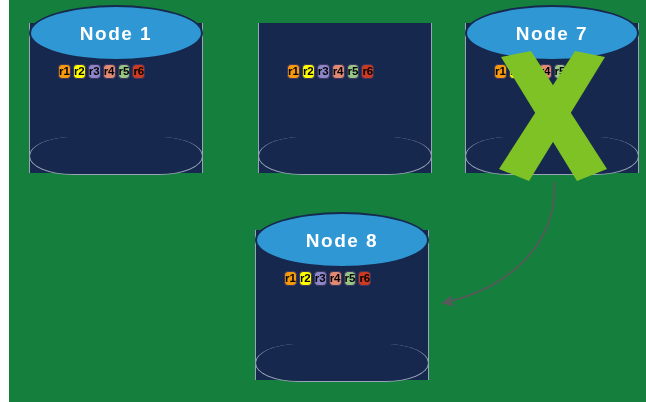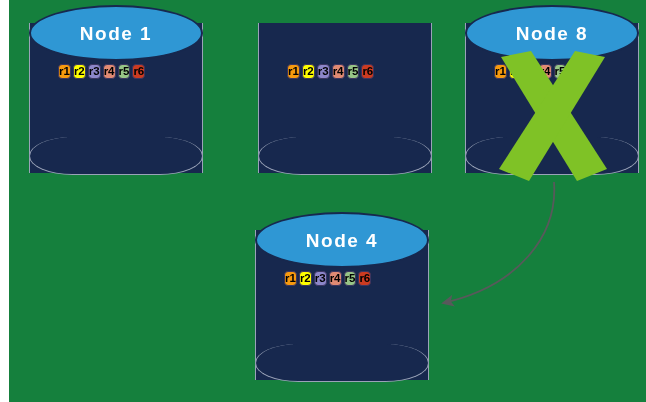--- a/index.html
+++ b/index.html
@@ -146,21 +146,21 @@
       <div class="row" style="background: rgb(224, 138, 115);">r4</div>
       <div class="row" style="background: rgb(151, 197, 134);">r5</div>
       <div class="row" style="background: rgb(204, 59, 33);">r6</div>
     </div>
   </div>
 
   <div class="node" style="left:456px; top:5px;">
     <div class="node-body"></div>
     <div class="node-bottom"></div>
     <div class="node-top">
-      <span class="node-title">Node  8</span>
+      <span class="node-title">Node  7</span>
     </div>
     <div class="rows">
       <div class="row" style="background: rgb(247, 154, 14);">r1</div>
       <div class="row" style="background: rgb(255, 255, 0);">r2</div>
       <div class="row" style="background: rgb(140, 134, 201);">r3</div>
       <div class="row" style="background: rgb(224, 138, 115);">r4</div>
       <div class="row" style="background: rgb(151, 197, 134);">r5</div>
       <div class="row" style="background: rgb(204, 59, 33);">r6</div>
     </div>
     <div class="x-overlay">
@@ -170,21 +170,21 @@
           <polygon points="110,8 80,2 4,120 34,132"></polygon>
         </g>
       </svg>
     </div>
   </div>
 
   <div class="node" style="left:246px; top:212px;">
     <div class="node-body"></div>
     <div class="node-bottom"></div>
     <div class="node-top">
-      <span class="node-title">Node  4</span>
+      <span class="node-title">Node  8</span>
     </div>
     <div class="rows">
       <div class="row" style="background: rgb(247, 154, 14);">r1</div>
       <div class="row" style="background: rgb(255, 255, 0);">r2</div>
       <div class="row" style="background: rgb(140, 134, 201);">r3</div>
       <div class="row" style="background: rgb(224, 138, 115);">r4</div>
       <div class="row" style="background: rgb(151, 197, 134);">r5</div>
       <div class="row" style="background: rgb(204, 59, 33);">r6</div>
     </div>
   </div>

